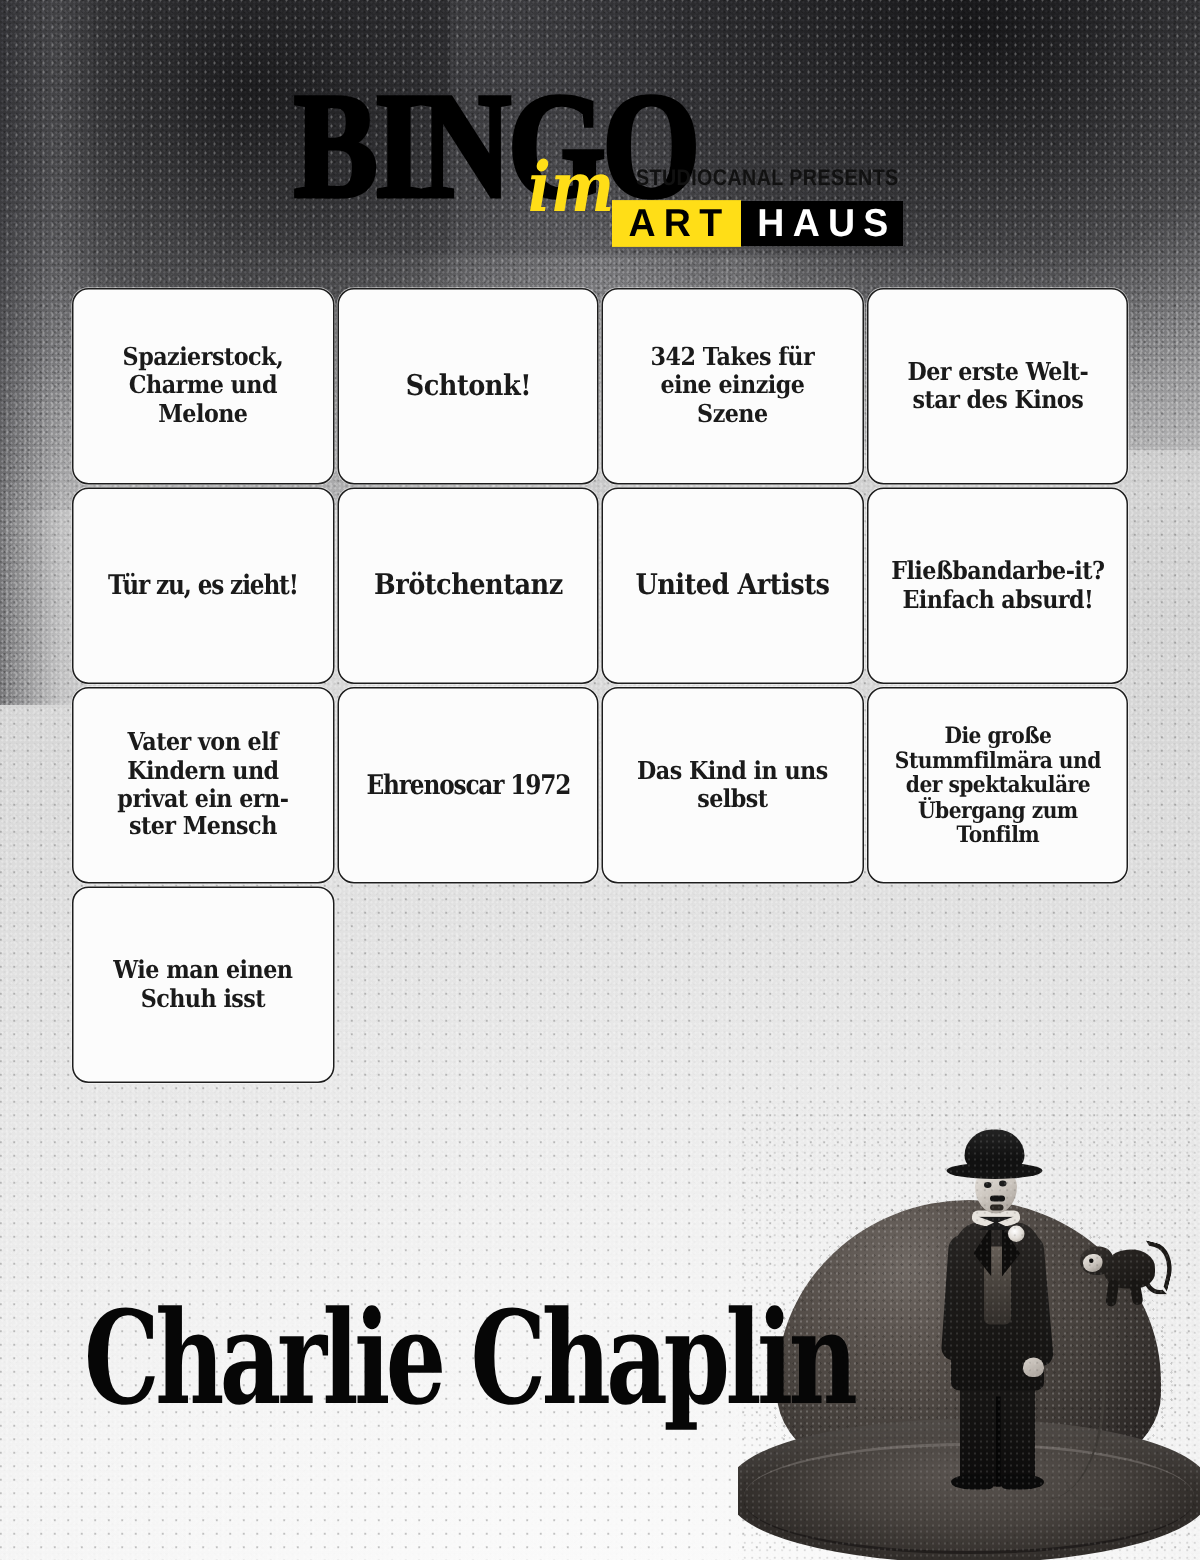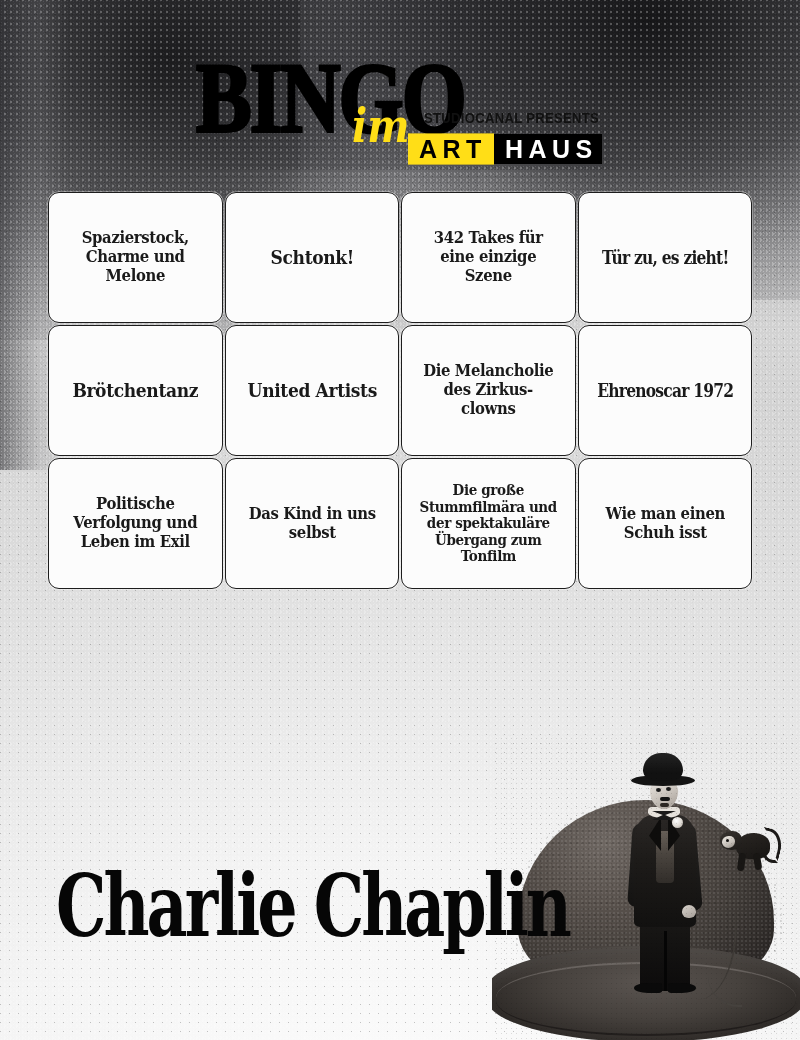--- a/index.html
+++ b/index.html
@@ -414,41 +414,44 @@
   <div class="grid">
     <div class="cell sz-s">
         <span>Spazierstock, Charme und Melone</span>
       </div>
     <div class="cell">
         <span>Schtonk!</span>
       </div>
     <div class="cell sz-s">
         <span>342 Takes für eine einzige Szene</span>
       </div>
+    <div class="cell sz-s">
+        <span>Der erste Welt-star des Kinos</span>
+      </div>
 
     <div class="cell sz-tight">
         <span>Tür zu, es zieht!</span>
       </div>
     <div class="cell">
         <span>Brötchentanz</span>
       </div>
     <div class="cell">
         <span>United Artists</span>
       </div>
-
-    <div class="cell sz-s">
-        <span>Die Melancholie des Zirkus-clowns</span>
+    <div class="cell sz-s">
+        <span>Fließbandarbe-it? Einfach absurd!</span>
+      </div>
+
+    <div class="cell sz-s">
+        <span>Vater von elf Kindern und privat ein ern-ster Mensch</span>
       </div>
     <div class="cell sz-tight">
         <span>Ehrenoscar 1972</span>
       </div>
 
-    <div class="cell sz-s">
-        <span>Politische Verfolgung und Leben im Exil</span>
-      </div>
     <div class="cell sz-s">
         <span>Das Kind in uns selbst</span>
       </div>
     <div class="cell sz-xs">
         <span>Die große Stummfilmära und der spektakuläre Übergang zum Tonfilm</span>
       </div>
     <div class="cell sz-s">
         <span>Wie man einen Schuh isst</span>
       </div>
   </div>

